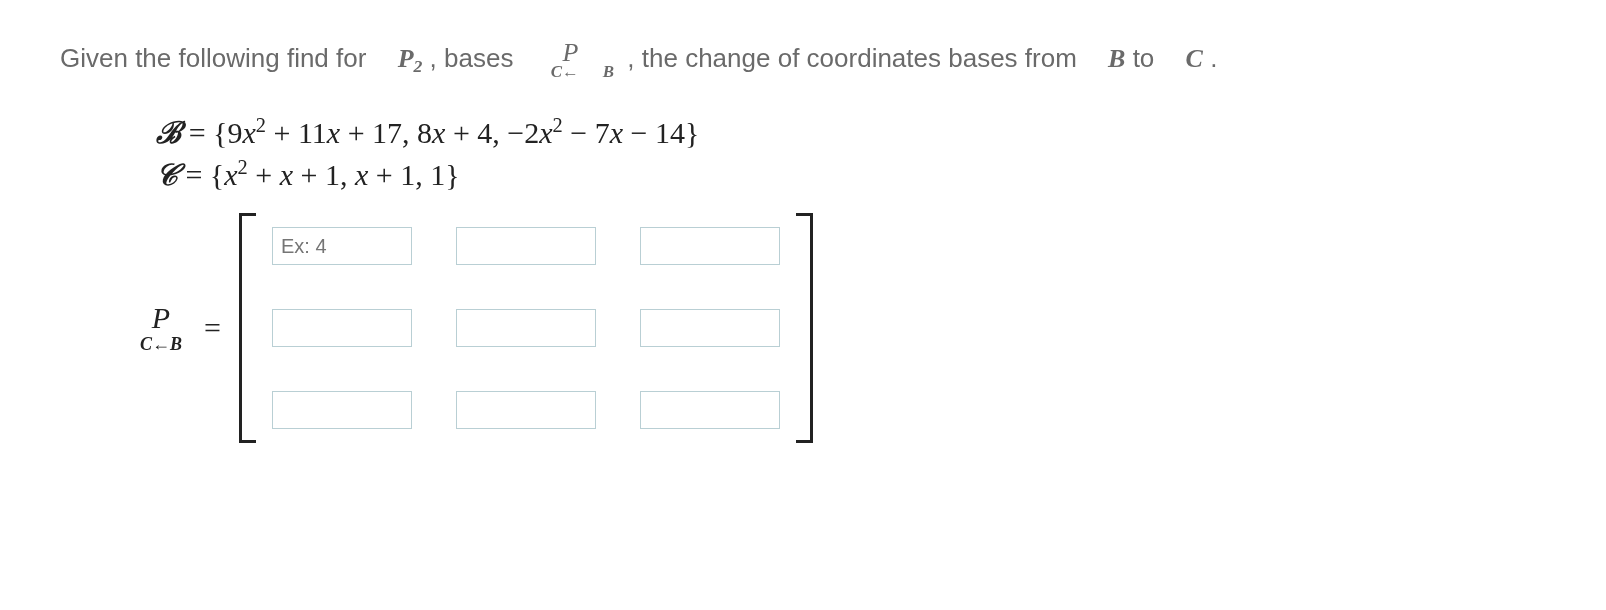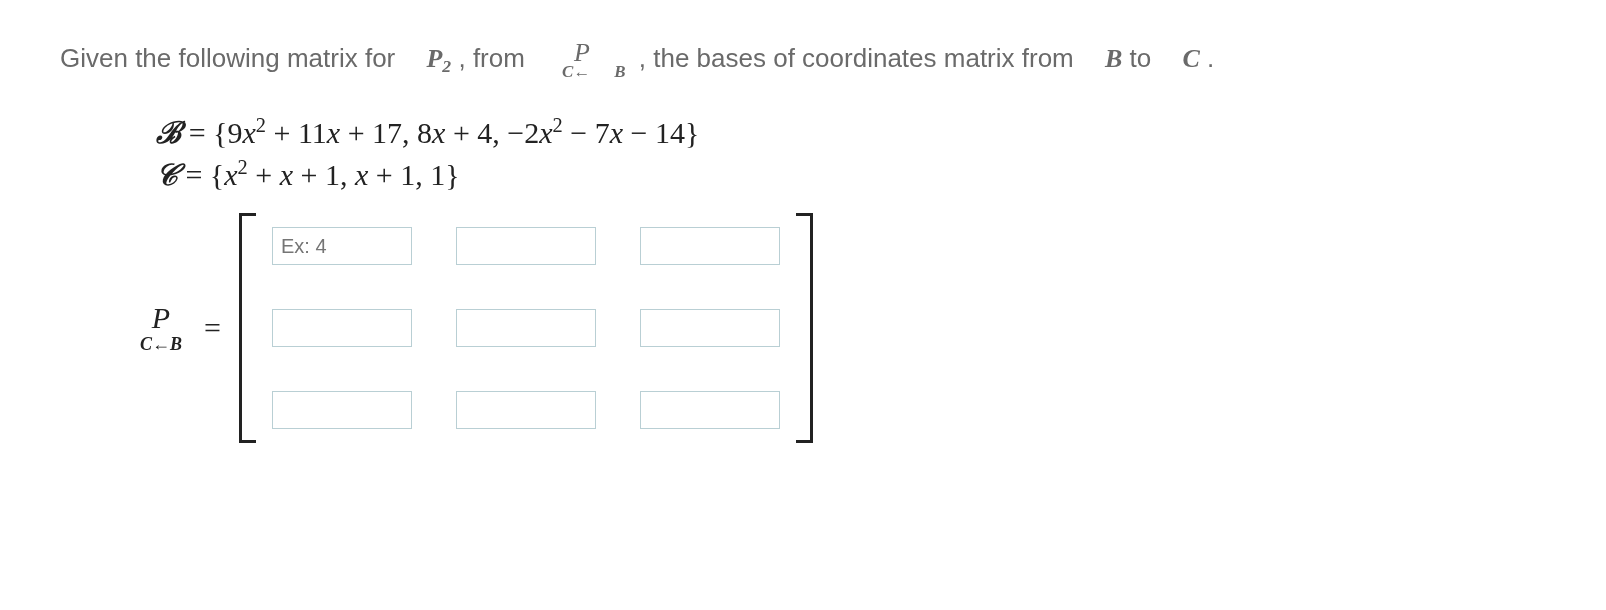--- a/index.html
+++ b/index.html
@@ -122,30 +122,30 @@
     font-size: 20px;
     color: #9a9a9a;
     padding: 6px 8px;
     outline: none;
   }
 </style>
 </head>
 <body>
 
 <div class="question-text">
-  <span>Given the following matrix for </span>
+  <span>Given the following find for </span>
   <span class="math-cal"><span>P</span><span class="sub">2</span></span>
-  <span>, from </span>
+  <span>, bases </span>
   <span class="pcb-wrap">
     <span class="pcb-top">P</span>
     <span class="pcb-bottom">
       <span class="math-cal">C</span><span class="arrow">←</span><span class="math-cal">B</span>
     </span>
   </span>
-  <span>, the bases of coordinates matrix from </span>
+  <span>, the change of coordinates bases from </span>
   <span class="math-cal">B</span>
   <span> to </span>
   <span class="math-cal">C</span>
   <span>.</span>
 </div>
 
 <div class="math-block">
   <div class="math-line">
     <span style="font-style:italic;font-weight:bold;">ℬ</span> = {9<span class="math-it">x</span><span class="sup">2</span> + 11<span class="math-it">x</span> + 17, 8<span class="math-it">x</span> + 4, −2<span class="math-it">x</span><span class="sup">2</span> − 7<span class="math-it">x</span> − 14}
   </div>

